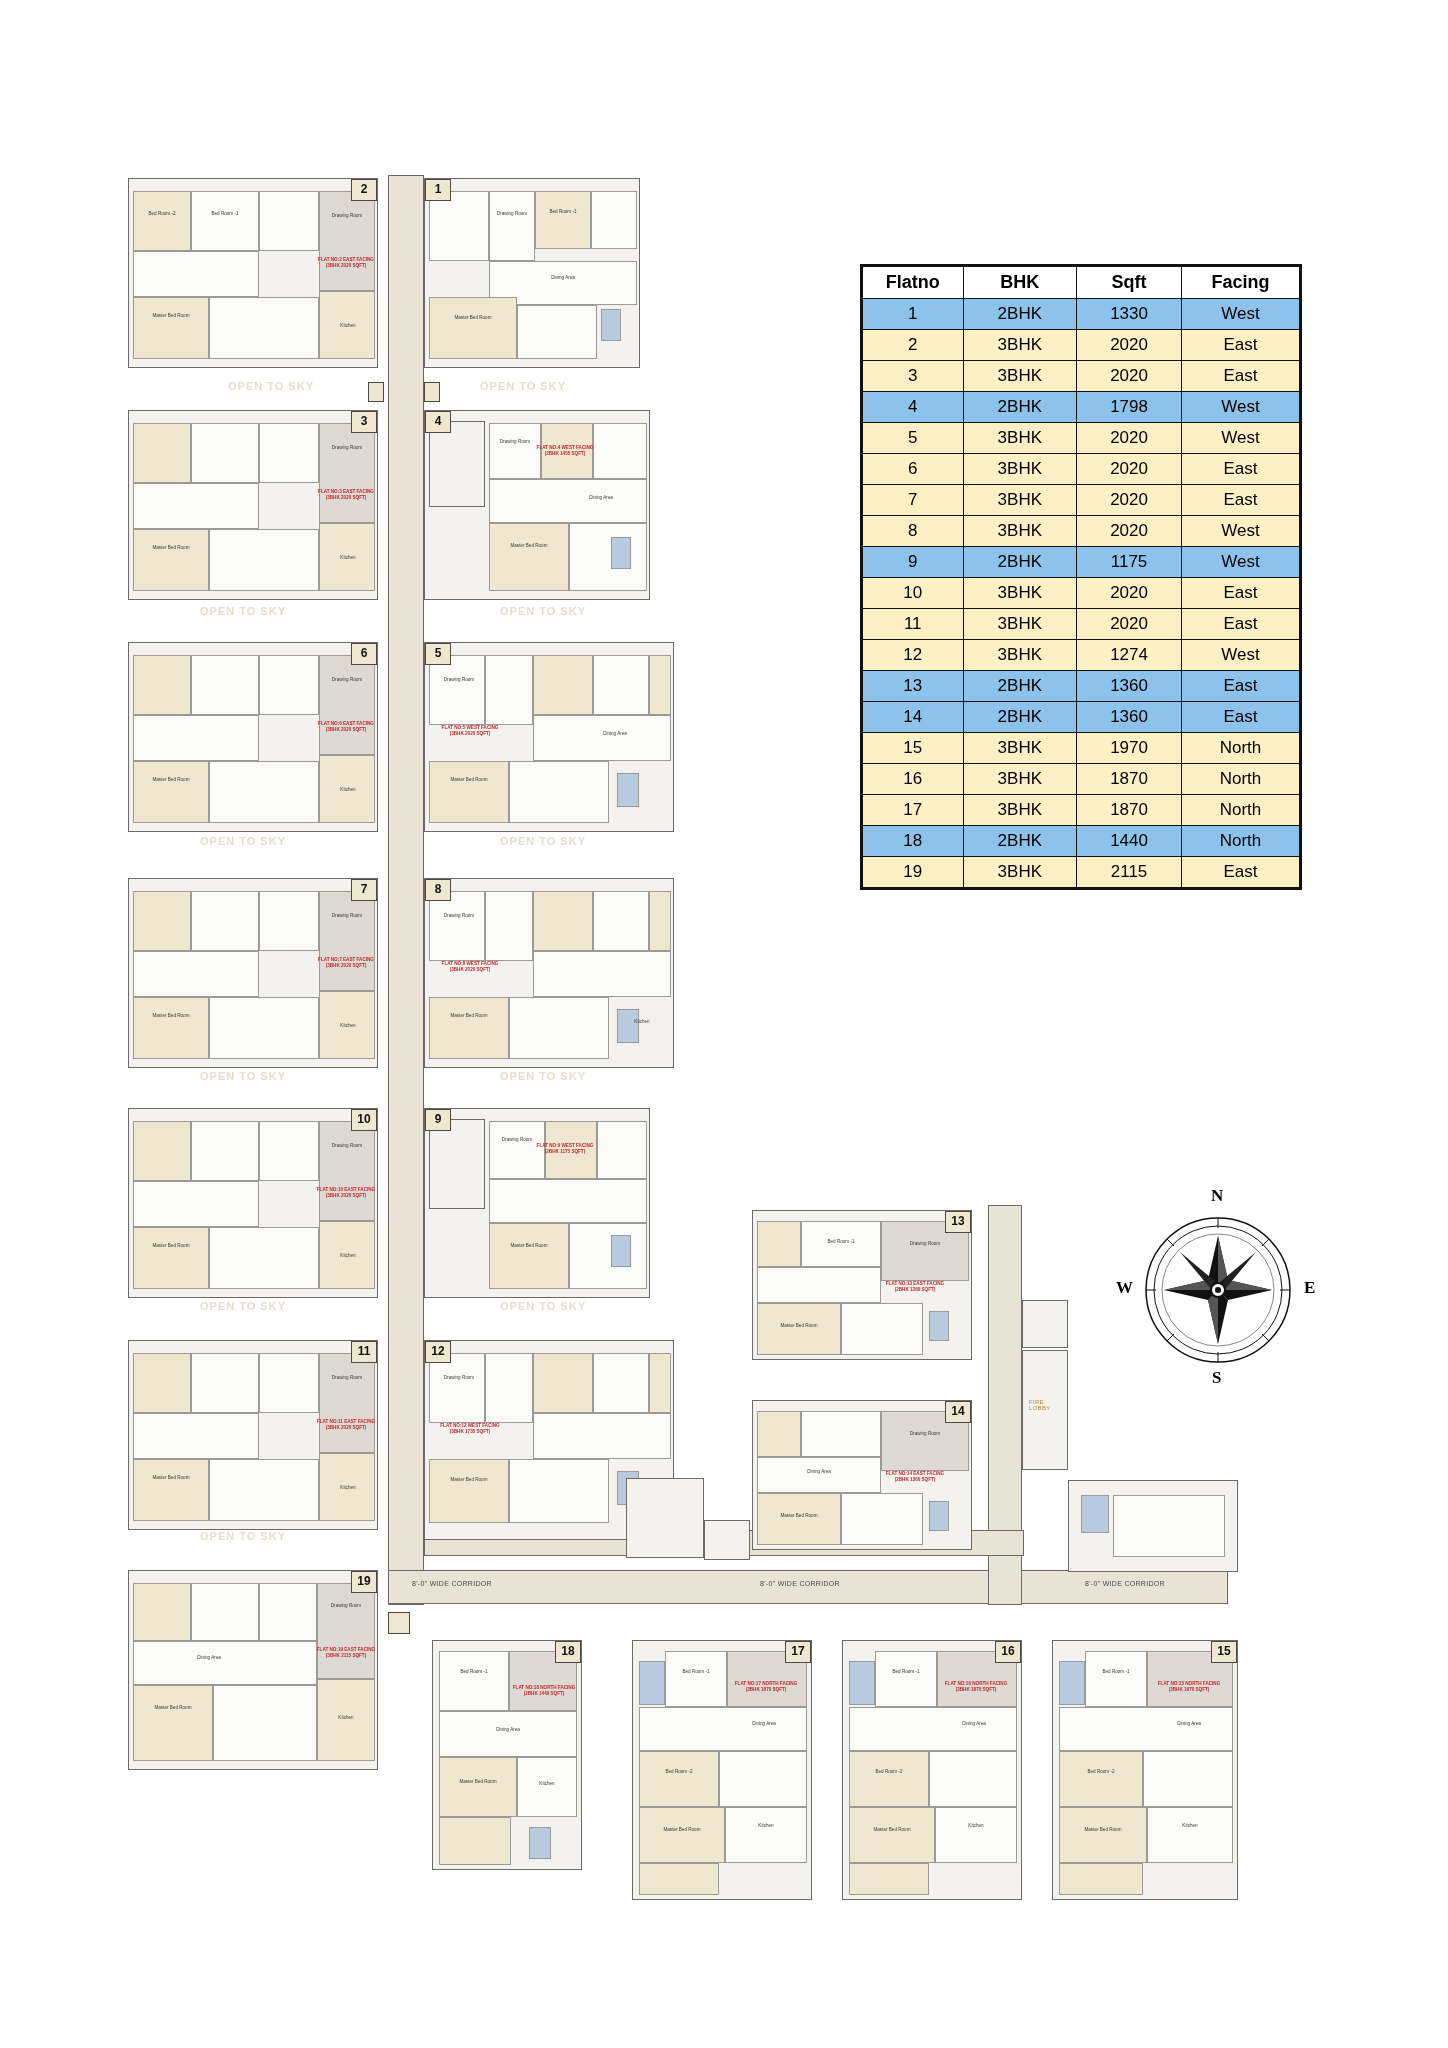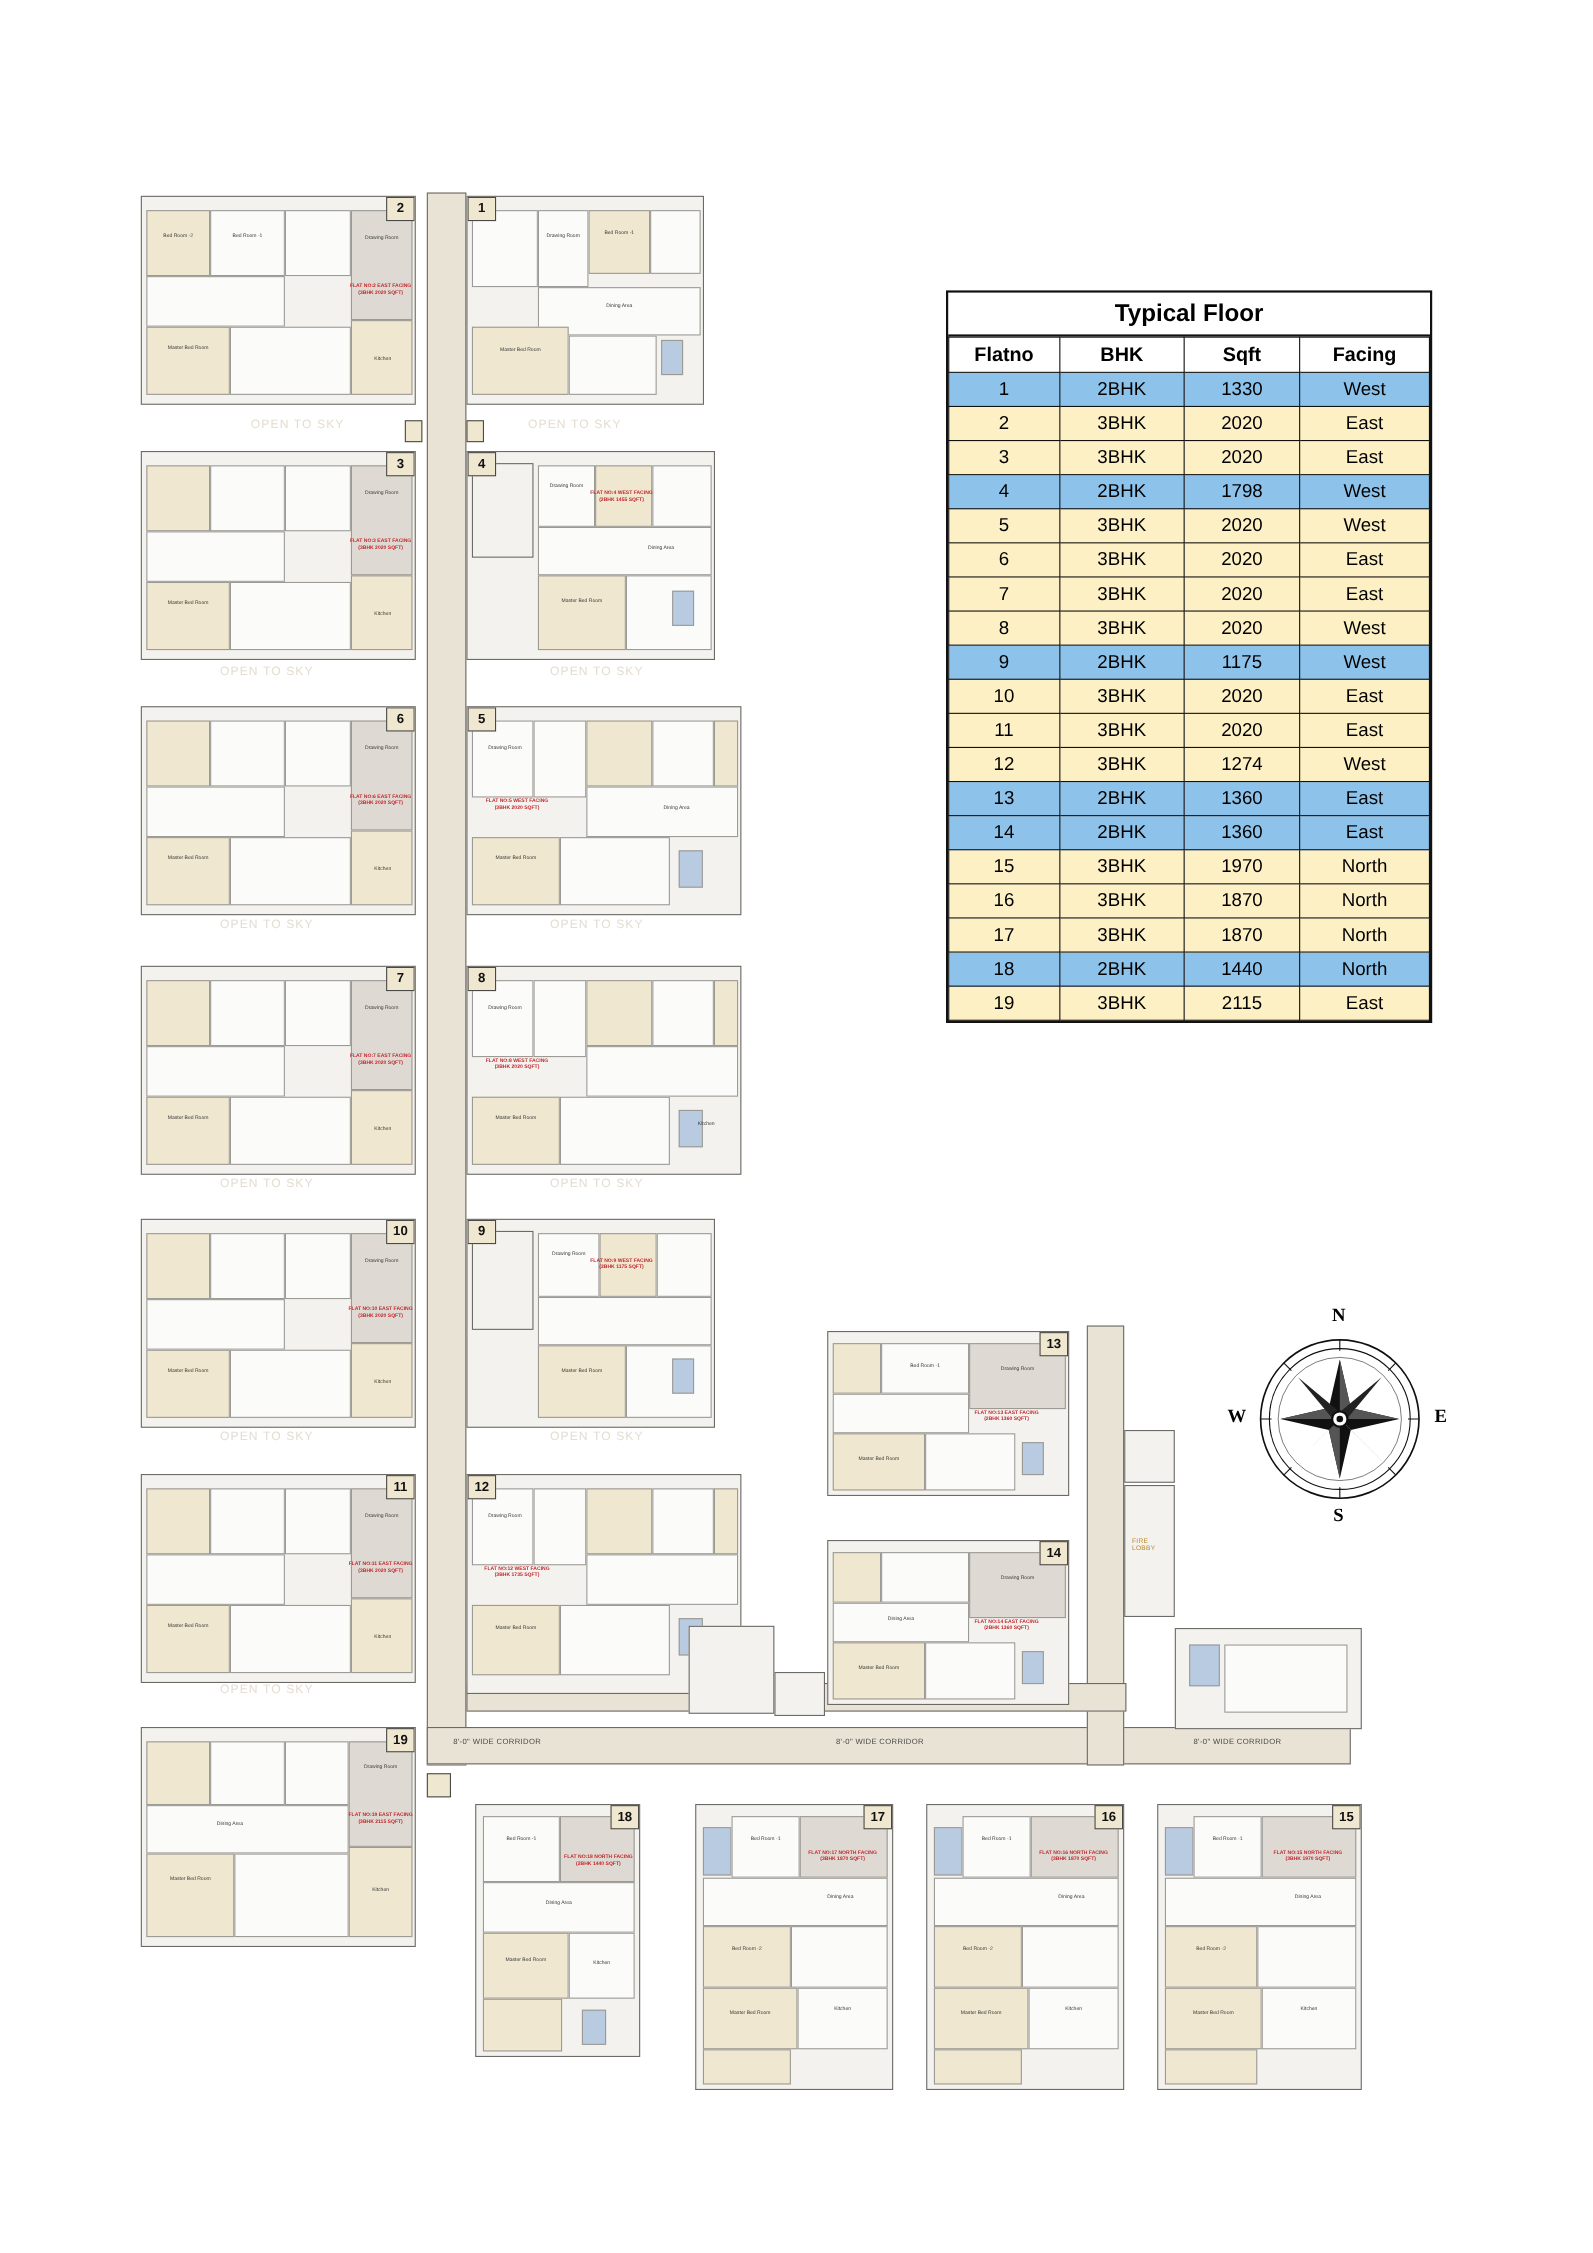--- a/index.html
+++ b/index.html
@@ -35,21 +35,21 @@
   .unit .room{position:absolute;box-sizing:border-box;border:1px solid #9c9a95;}
   .beige{background:#efe7cf;}
   .white{background:#fbfbfa;}
   .gray{background:#dedad3;}
   .blue{background:#b8cbe0;}
   .tag{position:absolute;right:0;top:0;width:26px;height:22px;background:#efe7cf;border:1.5px solid #4a4947;box-sizing:border-box;font-size:12px;font-weight:bold;text-align:center;line-height:19px;color:#111;}
   .redtxt{position:absolute;color:#c1272d;font-size:4.6px;line-height:6px;text-align:center;font-weight:bold;}
   .rtxt{position:absolute;color:#3a3a38;font-size:4.6px;line-height:6px;text-align:center;}
   .corridor{position:absolute;background:#e9e3d6;border:1.5px solid #6c6a66;box-sizing:border-box;}
   .corr-label{position:absolute;font-size:7px;color:#4a4a48;letter-spacing:.3px;}
-  .opensky{position:absolute;font-size:11px;font-weight:normal;color:#e4ddd0;letter-spacing:1px;}
+  .opensky{position:absolute;font-size:11px;font-weight:bold;color:#e4ddd0;letter-spacing:1px;}
   .shaft{position:absolute;background:#efe7cf;border:1.5px solid #4a4947;box-sizing:border-box;}
   .core{position:absolute;background:#f4f2ee;border:1.5px solid #6c6a66;box-sizing:border-box;}
 </style>
 </head>
 <body>
 
 <div id="plan">
 
   <div class="corridor" style="left:388px;top:175px;width:36px;height:1430px;"></div>
   <div class="corridor" style="left:388px;top:1570px;width:840px;height:34px;"></div>
@@ -409,21 +409,20 @@
 
   <div class="shaft" style="left:368px;top:382px;width:16px;height:20px;"></div>
   <div class="shaft" style="left:424px;top:382px;width:16px;height:20px;"></div>
   <div class="shaft" style="left:388px;top:1612px;width:22px;height:22px;"></div>
   <div class="core" style="left:626px;top:1478px;width:78px;height:80px;"></div>
   <div class="core" style="left:704px;top:1520px;width:46px;height:40px;"></div>
 
 </div>
 
 <div class="area-table">
-  <div class="at-sub">Typical Floor</div>
   <table class="at">
     <thead>
       <tr>
         <th class="col-flat">Flatno</th>
         <th class="col-bhk">BHK</th>
         <th class="col-sqft">Sqft</th>
         <th class="col-face">Facing</th>
       </tr>
     </thead>
     <tbody>

